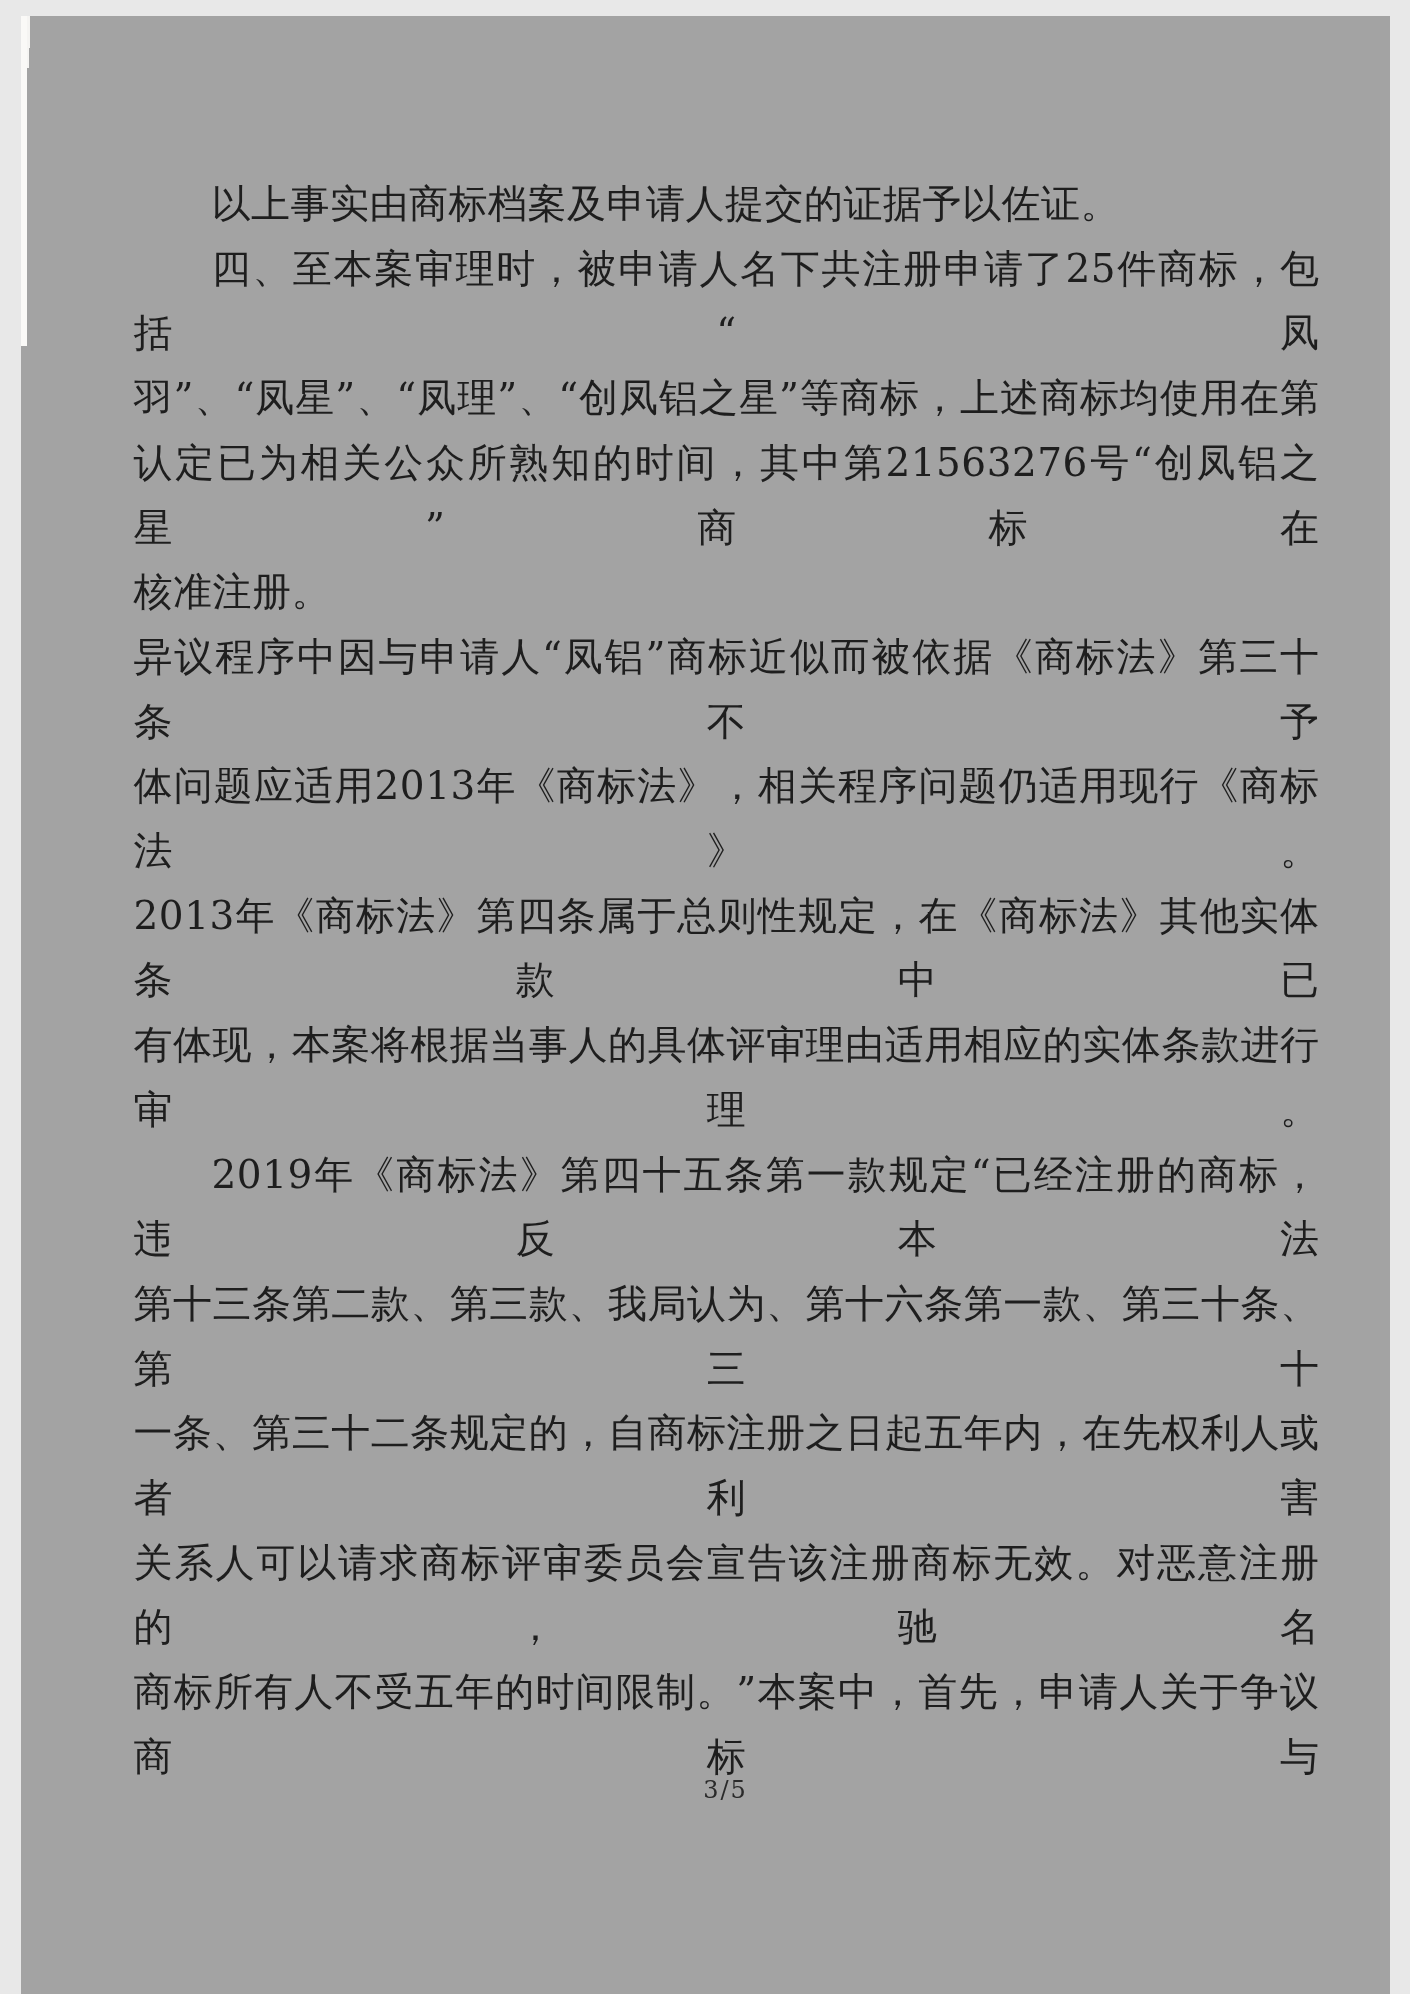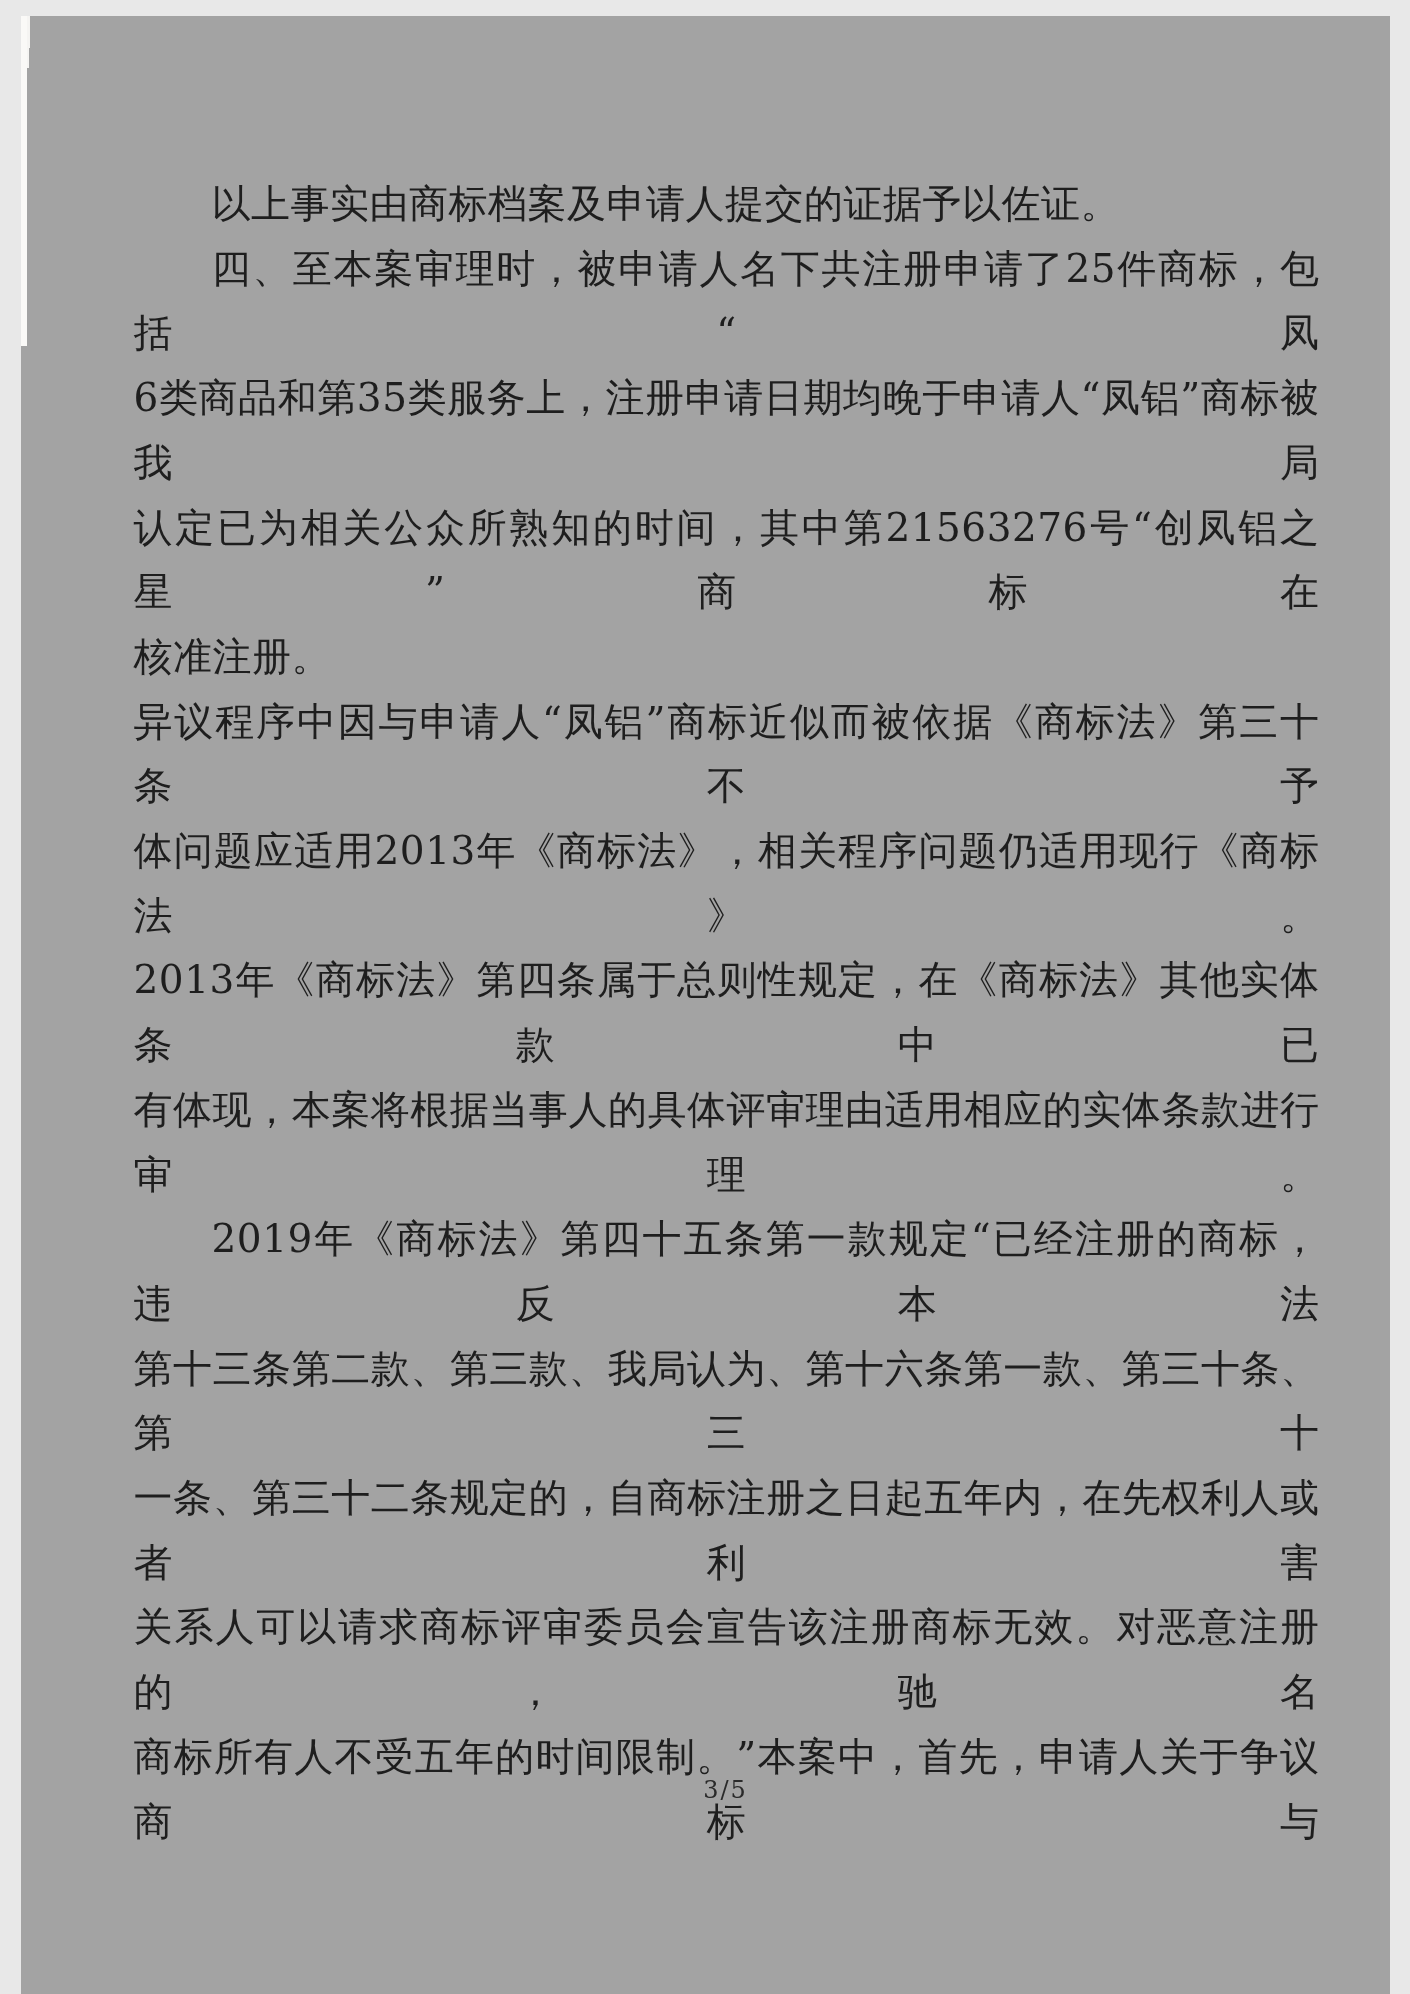--- a/index.html
+++ b/index.html
@@ -60,21 +60,21 @@
 
   <div class="artifact edge-mark-1"></div>
   <div class="artifact edge-mark-2"></div>
   <div class="artifact edge-mark-3"></div>
   <div class="artifact pink-smudge"></div>
   <div class="artifact pink-dash"></div>
 
   <main class="doc-body">
       <div class="line indent wrapok">以上事实由商标档案及申请人提交的证据予以佐证。</div>
       <div class="line indent fill">四、至本案审理时，被申请人名下共注册申请了25件商标，包括“凤</div>
-      <div class="line fill">6类商品和第35类服务上，注册申请日期均晚于申请人“凤铝”商标被我局</div>
+      <div class="line fill">羽”、“凤星”、“凤理”、“创凤铝之星”等商标，上述商标均使用在第</div>
       <div class="line fill">认定已为相关公众所熟知的时间，其中第21563276号“创凤铝之星”商标在</div>
       <div class="line wrapok">核准注册。</div>
       <div class="line fill">异议程序中因与申请人“凤铝”商标近似而被依据《商标法》第三十条不予</div>
       <div class="line fill">体问题应适用2013年《商标法》，相关程序问题仍适用现行《商标法》。</div>
       <div class="line fill">2013年《商标法》第四条属于总则性规定，在《商标法》其他实体条款中已</div>
       <div class="line fill">有体现，本案将根据当事人的具体评审理由适用相应的实体条款进行审理。</div>
       <div class="line indent fill">2019年《商标法》第四十五条第一款规定“已经注册的商标，违反本法</div>
       <div class="line fill">第十三条第二款、第三款、我局认为、第十六条第一款、第三十条、第三十</div>
       <div class="line fill">一条、第三十二条规定的，自商标注册之日起五年内，在先权利人或者利害</div>
       <div class="line fill">关系人可以请求商标评审委员会宣告该注册商标无效。对恶意注册的，驰名</div>

